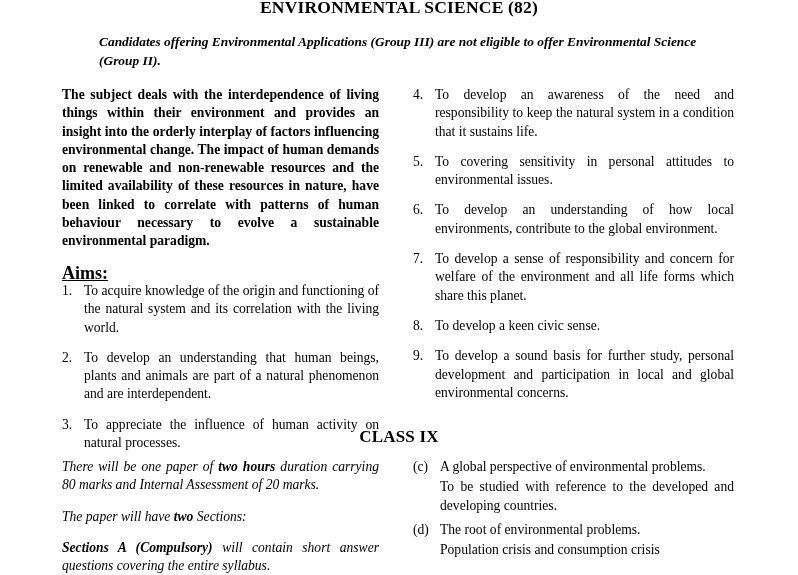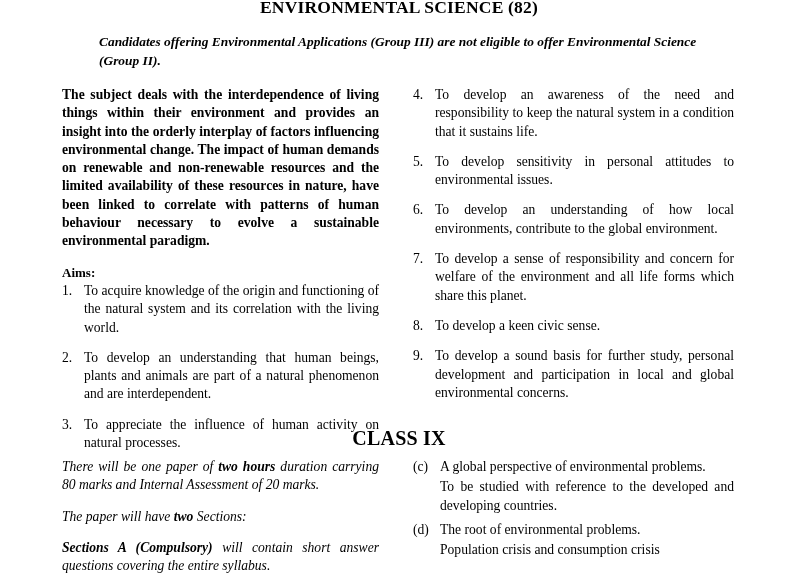--- a/index.html
+++ b/index.html
@@ -46,21 +46,21 @@
     font-style: italic;
     line-height: 18.5px;
   }
 
   .class-heading {
     position: absolute;
     left: 0;
     top: 427px;
     width: 798px;
     text-align: center;
-    font-size: 20px;
+    font-size: 17px;
     font-weight: bold;
     letter-spacing: 0.2px;
   }
 
   
   .col {
     position: absolute;
     font-size: 13.6px;
     line-height: 18.3px;
   }
@@ -73,21 +73,22 @@
     margin: 0;
     text-align: justify;
     text-justify: inter-word;
     font-weight: bold;
   }
 
   .aims-label {
     margin: 0;
     padding-top: 13px;
     font-weight: bold;
-    font-size: 13px;
+    font-size: 18px;
+    text-decoration: underline;
   }
 
   
   .list {
     margin: 0;
     padding: 0;
     list-style: none;
   }
   .list li {
     position: relative;
@@ -170,21 +171,21 @@
   </div>
 
   <div class="col col-right-top">
     <ul class="list first-block">
       <li>
         <span class="marker">4.</span>
         <span>To develop an awareness of the need and responsibility to keep the natural system in a condition that it sustains life.</span>
       </li>
       <li>
         <span class="marker">5.</span>
-        <span>To develop sensitivity in personal attitudes to environmental issues.</span>
+        <span>To covering sensitivity in personal attitudes to environmental issues.</span>
       </li>
       <li>
         <span class="marker">6.</span>
         <span>To develop an understanding of how local environments, contribute to the global environment.</span>
       </li>
       <li>
         <span class="marker">7.</span>
         <span>To develop a sense of responsibility and concern for welfare of the environment and all life forms which share this planet.</span>
       </li>
       <li>

